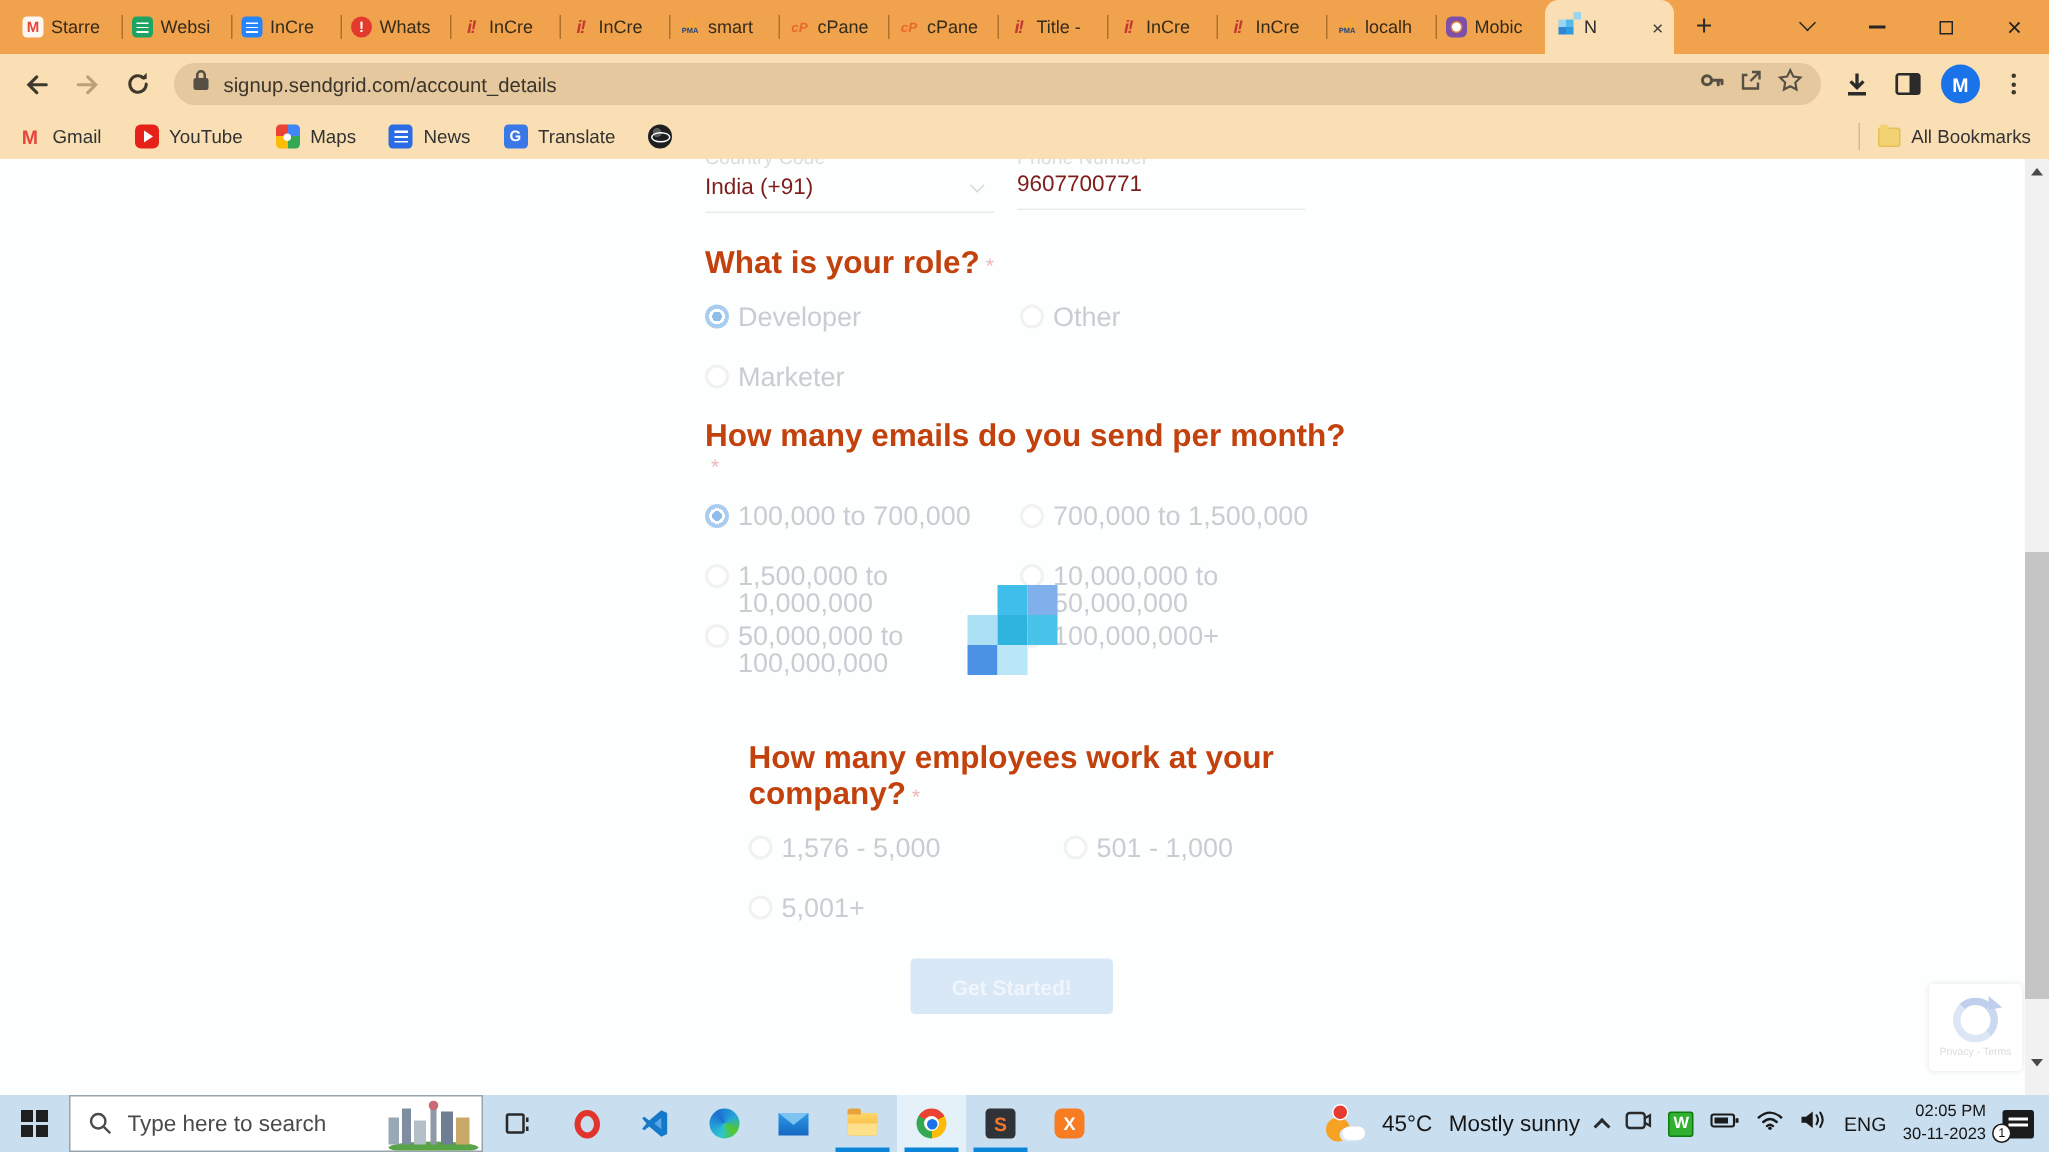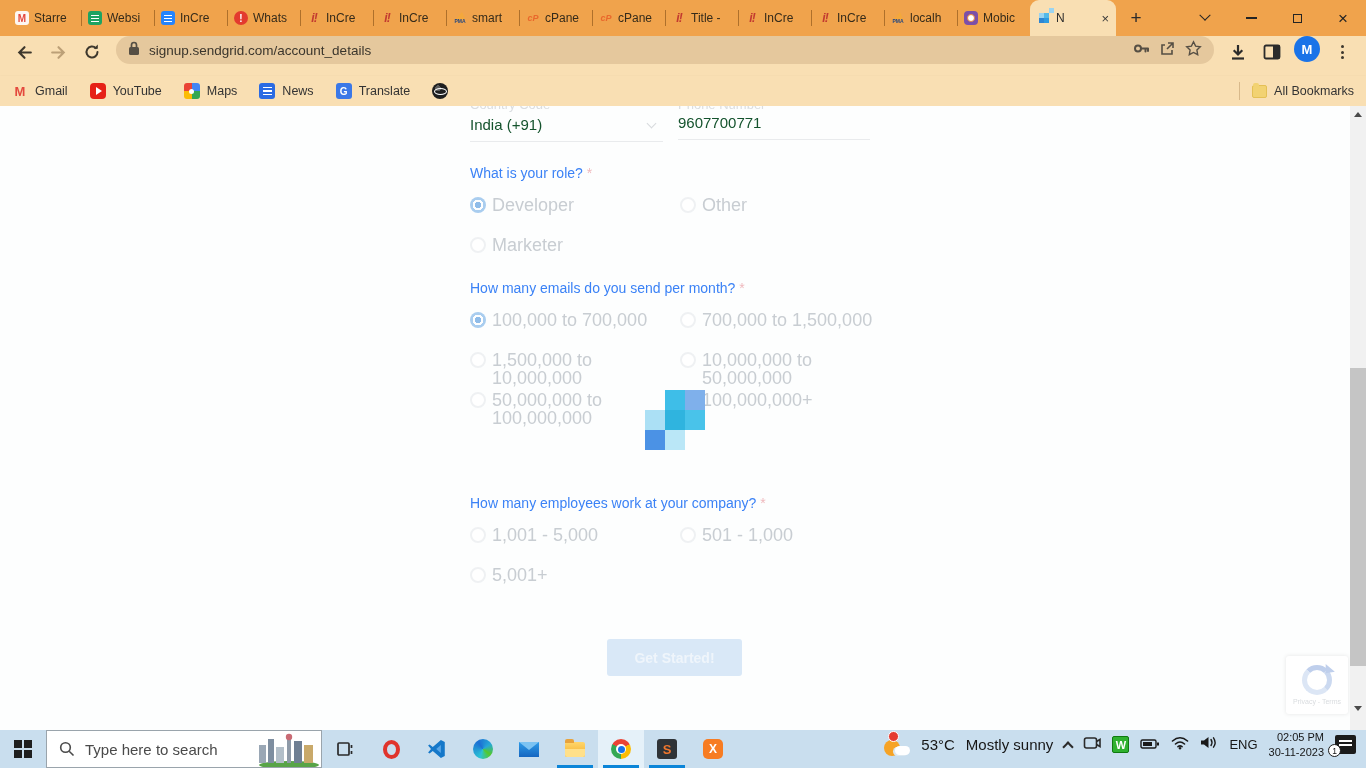--- a/index.html
+++ b/index.html
@@ -32,21 +32,21 @@
   #newtab-btn{width:28px;height:28px;margin:4px 0 4px 6px;border-radius:50%;display:flex;align-items:center;justify-content:center;font-size:19px;color:#2B2B2B;}
   #winctl{margin-left:auto;display:flex;align-items:center;height:36px;}
   .wbtn{width:46px;height:36px;display:flex;align-items:center;justify-content:center;color:#242424;}
   .chev{width:8px;height:8px;border-right:1.8px solid #242424;border-bottom:1.8px solid #242424;transform:rotate(45deg) translate(-2px,-2px);}
   .minus{width:11px;height:1.6px;background:#242424;}
   .restore{position:relative;width:9px;height:9px;border:1.3px solid #242424;background:#F0A34C;}
   .restore::before{content:"";position:absolute;left:2px;top:-4px;width:9px;height:9px;border:1.3px solid #242424;z-index:-1;}
   .xglyph{font-size:17px;line-height:1;color:#242424;}
 
   
-  #toolbar{position:absolute;left:0;top:36px;width:1366px;height:40px;background:#F9DFB3;display:flex;align-items:flex-start;padding:0 8px;gap:2px;}
+  #toolbar{position:absolute;left:0;top:36px;width:1366px;height:40px;background:#F9DFB3;display:flex;align-items:center;padding:0 8px;gap:2px;}
   .tb-icon{width:32px;height:32px;display:flex;align-items:center;justify-content:center;flex:none;}
   #omnibox{flex:1;height:28px;background:#E5C89D;border-radius:14px;margin:0 6px;display:flex;align-items:center;padding:0 12px;gap:9px;}
   #url-text{font-size:13.5px;color:#3A352C;flex:1;}
   .avatar{width:26px;height:26px;border-radius:50%;background:#1A73E8;color:#fff;font-size:13px;font-weight:bold;display:flex;align-items:center;justify-content:center;flex:none;margin:0 4px;}
   .kebab{display:flex;flex-direction:column;gap:2.5px;}
   .kebab i{width:3px;height:3px;border-radius:50%;background:#3D382E;}
 
   
   #bookmarks{position:absolute;left:0;top:76px;width:1366px;height:30px;background:#F9DFB3;display:flex;align-items:center;padding:0 12px;gap:22px;box-shadow:0 1px 2px rgba(0,0,0,.18);}
   .bm{display:flex;align-items:center;gap:7px;cursor:pointer;}
@@ -64,26 +64,26 @@
   .bm-globe::before{content:"";width:11px;height:5px;border-radius:50%;border:1px solid #fff;}
   #bm-right{margin-left:auto;display:flex;align-items:center;gap:12px;}
   .bm-divider{width:1px;height:18px;background:#D8B98B;}
   .folder-ic{width:15px;height:13px;background:#F2D272;border:1px solid #E4C055;border-radius:2px;position:relative;}
   .folder-ic::before{content:"";position:absolute;top:-3px;left:0;width:6px;height:3px;background:#F2D272;border-radius:2px 2px 0 0;}
 
   
   #content{position:absolute;left:0;top:106px;width:1366px;height:624px;background:#FDFEFE;overflow:hidden;}
   #page-form{position:absolute;left:470px;top:0;width:430px;height:100%;}
   .f-label{position:absolute;font-size:13px;color:#DADDE0;white-space:nowrap;}
-  .f-value{position:absolute;font-size:15px;color:#14532d;white-space:nowrap;}
+  .f-value{position:absolute;font-size:15px;color:#7f1d1d;white-space:nowrap;}
   .f-line{position:absolute;height:1px;background:#E9EBED;}
   .sel-caret{position:absolute;width:7px;height:7px;border-right:1.5px solid #D7DADD;border-bottom:1.5px solid #D7DADD;transform:rotate(45deg);}
   .question{position:absolute;left:0;width:430px;}
-  .q0{top:58px;}.q1{top:173px;}.q2{top:388px;}
-  .q-text{font-size:14px;color:#3b82f6;}
+  .q0{top:58px;}.q1{top:173px;}.q2{top:388px;margin-left:29px;}
+  .q-text{font-size:21px;color:#c2410c;font-weight:bold;}
   .q-req{color:#EFB9BD;margin-left:4px;font-size:14px;}
   .q-options{margin-top:14px;display:grid;grid-template-columns:210px 210px;grid-auto-rows:minmax(40px,auto);}
   .option{display:flex;align-items:flex-start;gap:6px;cursor:pointer;}
   .option.col2{grid-column:2;}
   .option.twoline{padding-bottom:16px;}
   .radio{width:16px;height:16px;border-radius:50%;border:2px solid #EFF1F3;background:#fff;flex:none;margin-top:0.5px;}
   .radio.checked{border:none;background:radial-gradient(circle at 50% 50%,#8FBCE9 0 3.2px,#FDFEFF 3.2px 5.2px,#A9CDEF 5.2px);}
   .opt-label{font-size:18px;color:#C8CDD2;line-height:18px;white-space:pre-line;}
   #submit-btn{position:absolute;left:137px;top:533px;width:135px;height:37px;background:#D9E8F7;border:none;border-radius:3px;color:#EFF5FB;font-size:14px;font-weight:bold;font-family:"Liberation Sans",sans-serif;}
   #spinner{position:absolute;left:645px;top:284px;width:60px;height:60px;}
@@ -102,21 +102,21 @@
 
   
   #scrollbar{position:absolute;right:0;top:0;width:16px;height:624px;background:#F1F1F1;}
   .sb-arrow{position:absolute;left:0;width:16px;height:16px;display:flex;align-items:center;justify-content:center;}
   .sb-up{top:0;}.sb-down{bottom:14px;}
   .tri-up{border-left:4px solid transparent;border-right:4px solid transparent;border-bottom:5px solid #4A4A4A;}
   .tri-down{border-left:4px solid transparent;border-right:4px solid transparent;border-top:5px solid #4A4A4A;}
   #sb-thumb{position:absolute;left:0;top:262px;width:16px;height:298px;background:#C5C5C5;}
 
   
-  #taskbar{position:absolute;left:0;bottom:0;width:1366px;height:38px;background:#C9DEEE;display:flex;align-items:flex-start;}
+  #taskbar{position:absolute;left:0;bottom:0;width:1366px;height:38px;background:#C9DEEE;display:flex;align-items:center;}
   .tb-cell{position:relative;width:46px;height:38px;display:flex;align-items:center;justify-content:center;flex:none;}
   .tb-cell.open::after{content:"";position:absolute;left:5px;right:5px;bottom:0;height:3px;background:#0B85D8;}
   .tb-cell.focused{background:#E5F1F9;}
   #start-btn{width:46px;}
   .win-logo{display:grid;grid-template-columns:8px 8px;grid-template-rows:8px 8px;gap:1.5px;}
   .win-logo i{background:#1F1F1F;}
   #tsearch{width:276px;height:38px;background:#fff;border:1px solid #9AA4AC;display:flex;align-items:center;gap:10px;padding-left:12px;flex:none;position:relative;}
   #tsearch-text{font-size:15px;color:#4A4A4A;}
   #tsearch svg.city{position:absolute;right:0;bottom:0;}
   .opera-ic{width:17px;height:19px;border:4.5px solid #E0342C;border-radius:50%;}
@@ -382,21 +382,21 @@
               <span class="radio"></span>
               <span class="opt-label">100,000,000+</span>
             </div>
           </div>
         </div>
         <div class="question q2">
           <div><span class="q-text">How many employees work at your company?</span><span class="q-req">*</span></div>
           <div class="q-options">
             <div class="option">
               <span class="radio"></span>
-              <span class="opt-label">1,001 - 5,000</span>
+              <span class="opt-label">1,576 - 5,000</span>
             </div>
             <div class="option">
               <span class="radio"></span>
               <span class="opt-label">501 - 1,000</span>
             </div>
             <div class="option">
               <span class="radio"></span>
               <span class="opt-label">5,001+</span>
             </div>
           </div>
@@ -489,21 +489,21 @@
     <div class="tb-cell">
         <span class="xampp-ic">X</span>
       </div>
 
     <div id="tray">
       <span class="tray-weather">
         <span class="w-sun"></span>
         <span class="w-cloud"></span>
         <span class="w-badge"></span>
       </span>
-      <span class="tray-txt">53°C</span>
+      <span class="tray-txt">45°C</span>
       <span class="tray-txt">Mostly sunny</span>
       <span class="caret-up"></span>
       <span>
         <svg width="18" height="16" viewBox="0 0 18 16">
             <rect x="1.5" y="3" width="12" height="10" rx="2" stroke="#2A2A2A" stroke-width="1.6" fill="none"></rect>
             <path d="M13.5 6.5 L17 4.5 v7 L13.5 9.5" stroke="#2A2A2A" stroke-width="1.6" fill="none"></path>
           </svg>
       </span>
       <span class="wamp-ic">W</span>
       <span>

